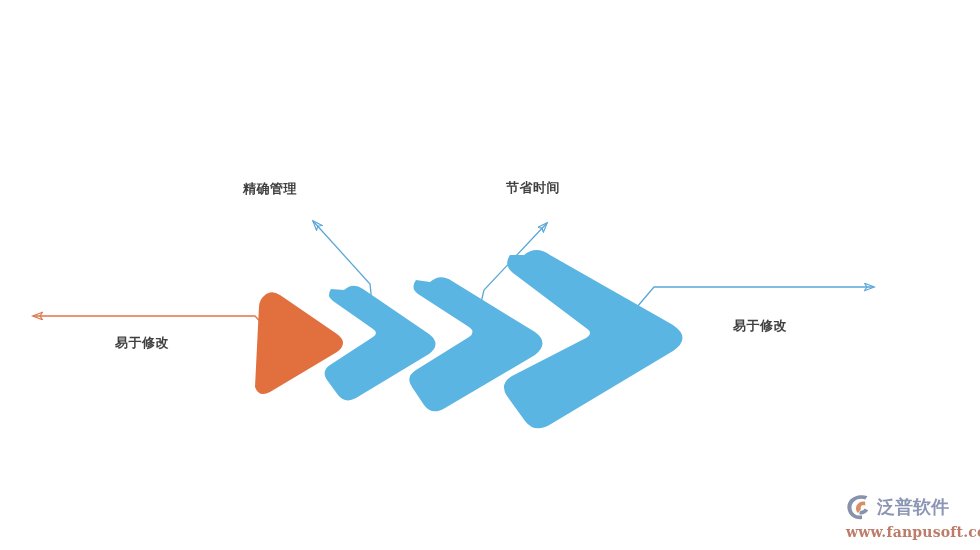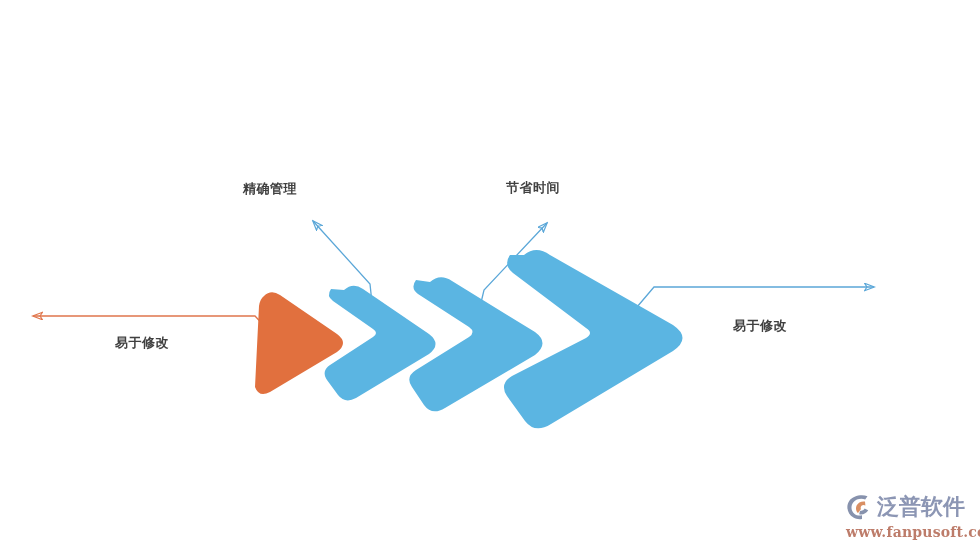--- a/index.html
+++ b/index.html
@@ -57,21 +57,21 @@
   }
   #watermark-mark {
     width: 30px;
     height: 28px;
     margin-right: 2px;
     flex: none;
   }
   #watermark-brand {
     font-family: "DejaVu Sans", "Liberation Sans", sans-serif;
     font-weight: bold;
-    font-size: 22px;
+    font-size: 18px;
     color: #8c96b4;
     line-height: 1;
     letter-spacing: 0px;
   }
   #watermark-url {
     font-family: "DejaVu Serif", "Liberation Serif", serif;
     font-weight: bold;
     font-size: 14px;
     color: #bd7c6a;
     line-height: 1;

